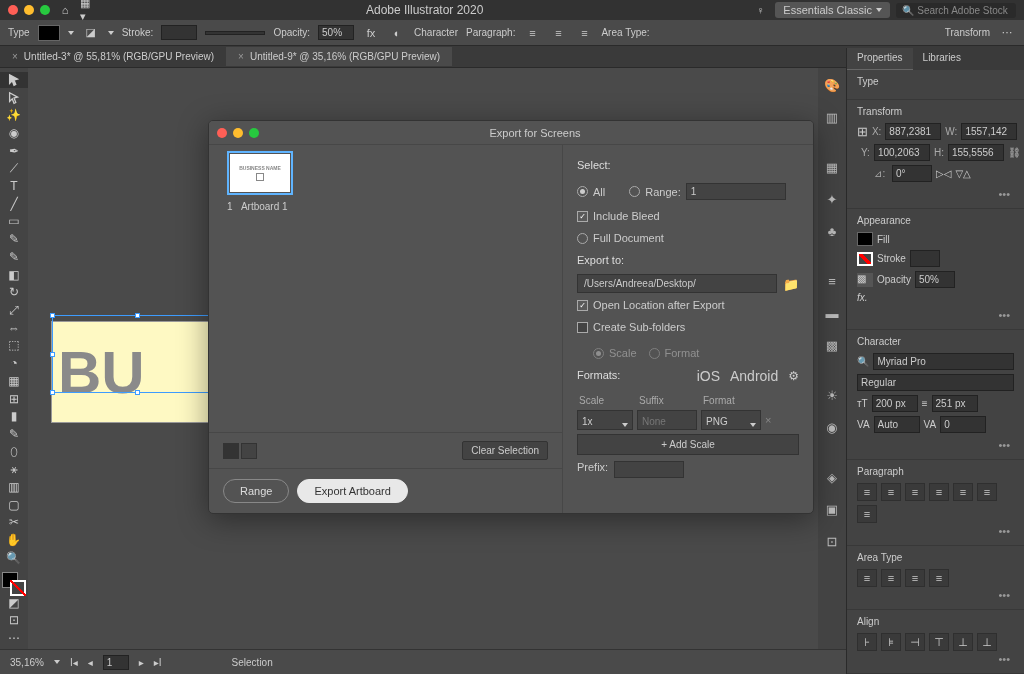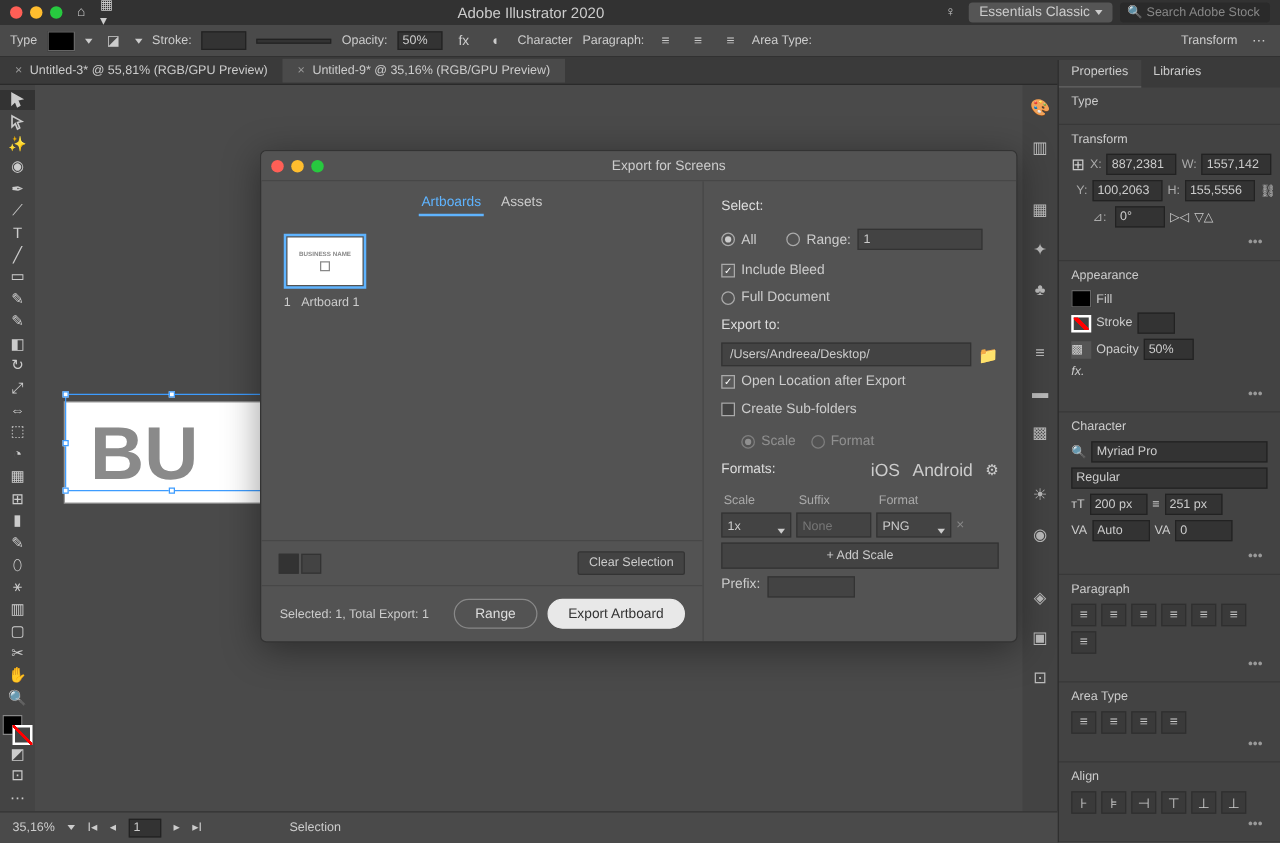--- a/index.html
+++ b/index.html
@@ -15,21 +15,21 @@
 .ctrl-label{color:#ccc}
 .swatch{width:22px;height:16px;background:#000;border:1px solid #666}
 .ctrl-input{background:#333;border:1px solid #222;color:#ccc;padding:1px 3px;width:36px;font-size:10px}
 .dropdown-arrow{width:0;height:0;border-left:3px solid transparent;border-right:3px solid transparent;border-top:4px solid #ccc}
 .icon-btn{width:18px;height:18px;display:flex;align-items:center;justify-content:center;color:#ccc;font-size:11px}
 .tabs{height:22px;background:#3a3a3a;display:flex;align-items:center;border-bottom:1px solid #2a2a2a}
 .tab{padding:4px 12px;font-size:10px;color:#ccc;display:flex;align-items:center;gap:6px}
 .tab.active{background:#4a4a4a}
 .tab-x{color:#999;font-size:10px}
 .workspace{position:absolute;top:68px;left:28px;right:208px;bottom:24px;background:#4a4a4a}
-.canvas-art{position:absolute;left:24px;top:254px;width:160px;height:80px;background:#ffffff;box-shadow:0 0 0 1px #999;display:flex;align-items:center;padding-left:20px}
+.canvas-art{position:absolute;left:24px;top:254px;width:160px;height:100px;background:#fef9c3;box-shadow:0 0 0 1px #999;display:flex;align-items:center;padding-left:6px}
 .canvas-text{font-size:60px;font-weight:bold;color:#8a8a8a;font-family:Arial}
 .sel-handles{position:absolute;left:24px;top:247px;width:170px;height:78px;border:1px solid #3d9cff;pointer-events:none}
 .sel-handles i{position:absolute;width:5px;height:5px;background:#fff;border:1px solid #3d9cff}
 .h-tl{left:-3px;top:-3px}.h-tr{right:-3px;top:-3px}.h-bl{left:-3px;bottom:-3px}.h-br{right:-3px;bottom:-3px}
 .h-tm{left:50%;top:-3px;margin-left:-2px}.h-bm{left:50%;bottom:-3px;margin-left:-2px}
 .h-ml{left:-3px;top:50%;margin-top:-2px}.h-mr{right:-3px;top:50%;margin-top:-2px}
 .toolbar{position:absolute;top:68px;left:0;width:28px;bottom:24px;background:#444;display:flex;flex-direction:column;padding:4px 0;gap:2px}
 .tool{width:28px;height:22px;display:flex;align-items:center;justify-content:center;color:#ccc;font-size:12px}
 .tool.active{background:#333}
 .tool svg{width:14px;height:14px;stroke:#ccc;fill:none;stroke-width:1.5}
@@ -369,42 +369,37 @@
   <div class="dlg-title">
     <div class="traffic">
         <span class="red"></span>
         <span class="yellow"></span>
         <span class="green"></span>
       </div>
     <div class="title">Export for Screens</div>
   </div>
   <div class="dlg-body">
     <div class="dlg-left">
-      <div class="dlg-tabs">
-        <span class="active">Artboards</span>
-        <span>Assets</span>
-      </div>
       <div class="artboard-grid">
         <div class="ab-thumb">
           <div class="ab-thumb-img">
               <div class="bn">BUSINESS NAME</div>
               <div class="chk"></div>
             </div>
         </div>
         <div class="ab-label"><span>1</span>&nbsp;&nbsp;&nbsp;<span>Artboard 1</span></div>
       </div>
       <div class="dlg-left-foot">
         <div class="view-toggle">
             <div class="vt active"></div>
             <div class="vt"></div>
           </div>
         <button class="clear-sel">Clear Selection</button>
       </div>
       <div class="dlg-footer">
-        <div class="st">Selected: 1, Total Export: 1</div>
         <button class="dlg-btn">Range</button>
         <button class="dlg-btn primary">Export Artboard</button>
       </div>
     </div>
     <div class="dlg-right">
       <div class="dlg-sect-label">Select:</div>
       <div class="radio-row">
         <span class="radio checked"></span>
           <span>All</span>
         <span style="width:14px"></span>

